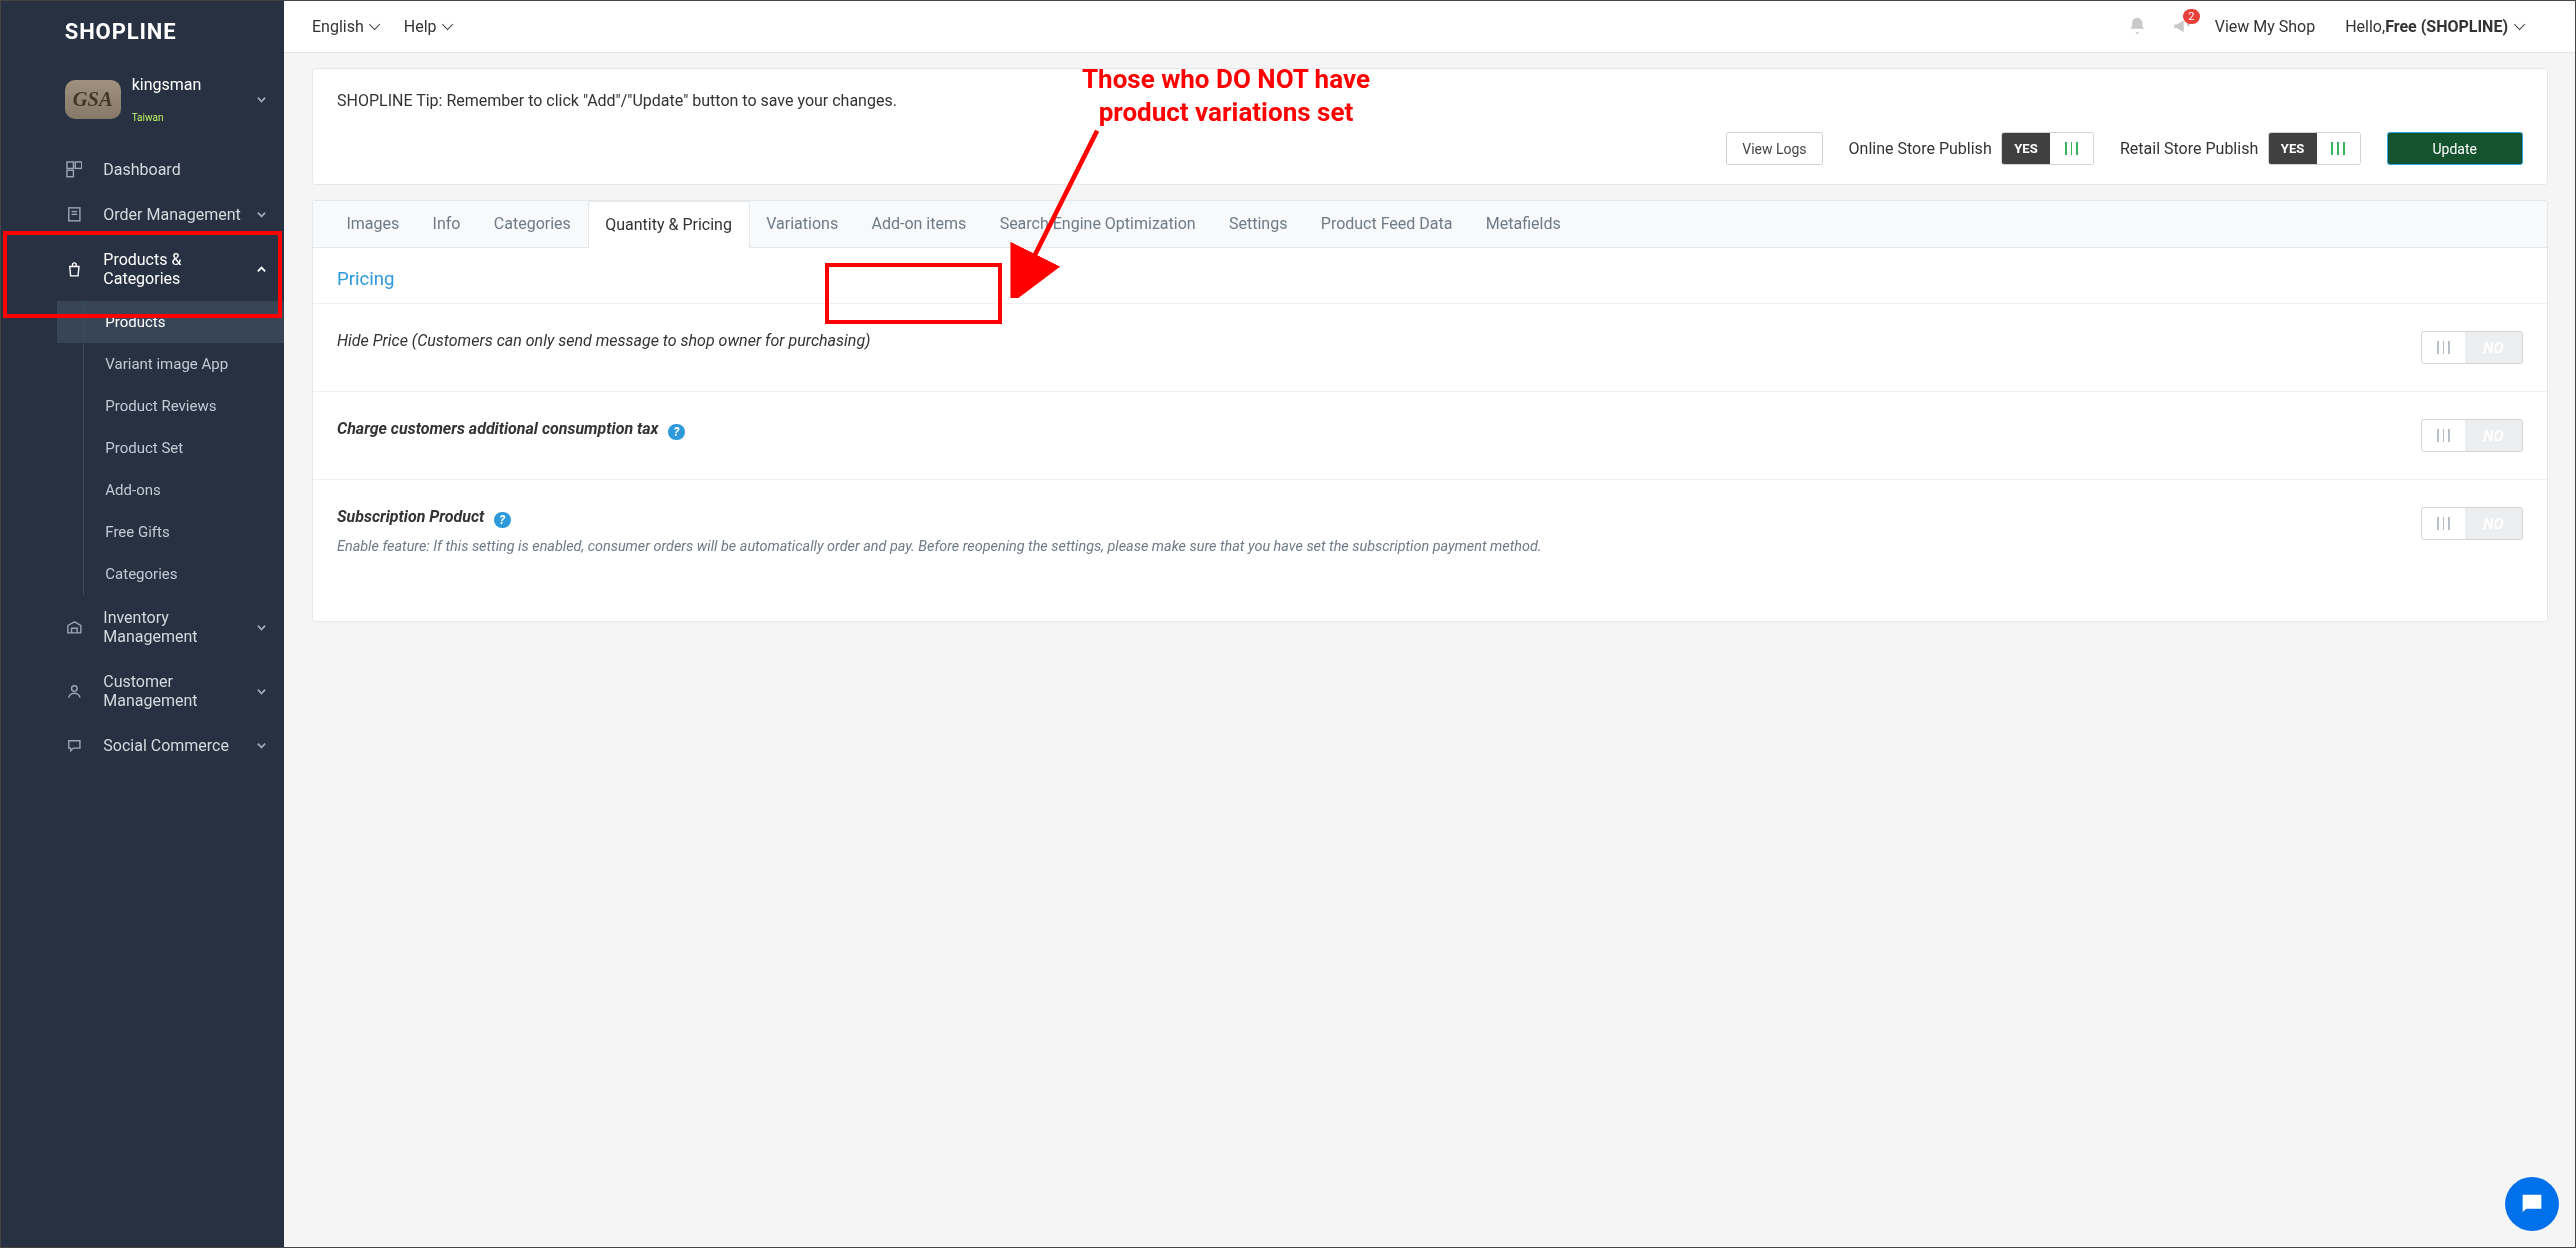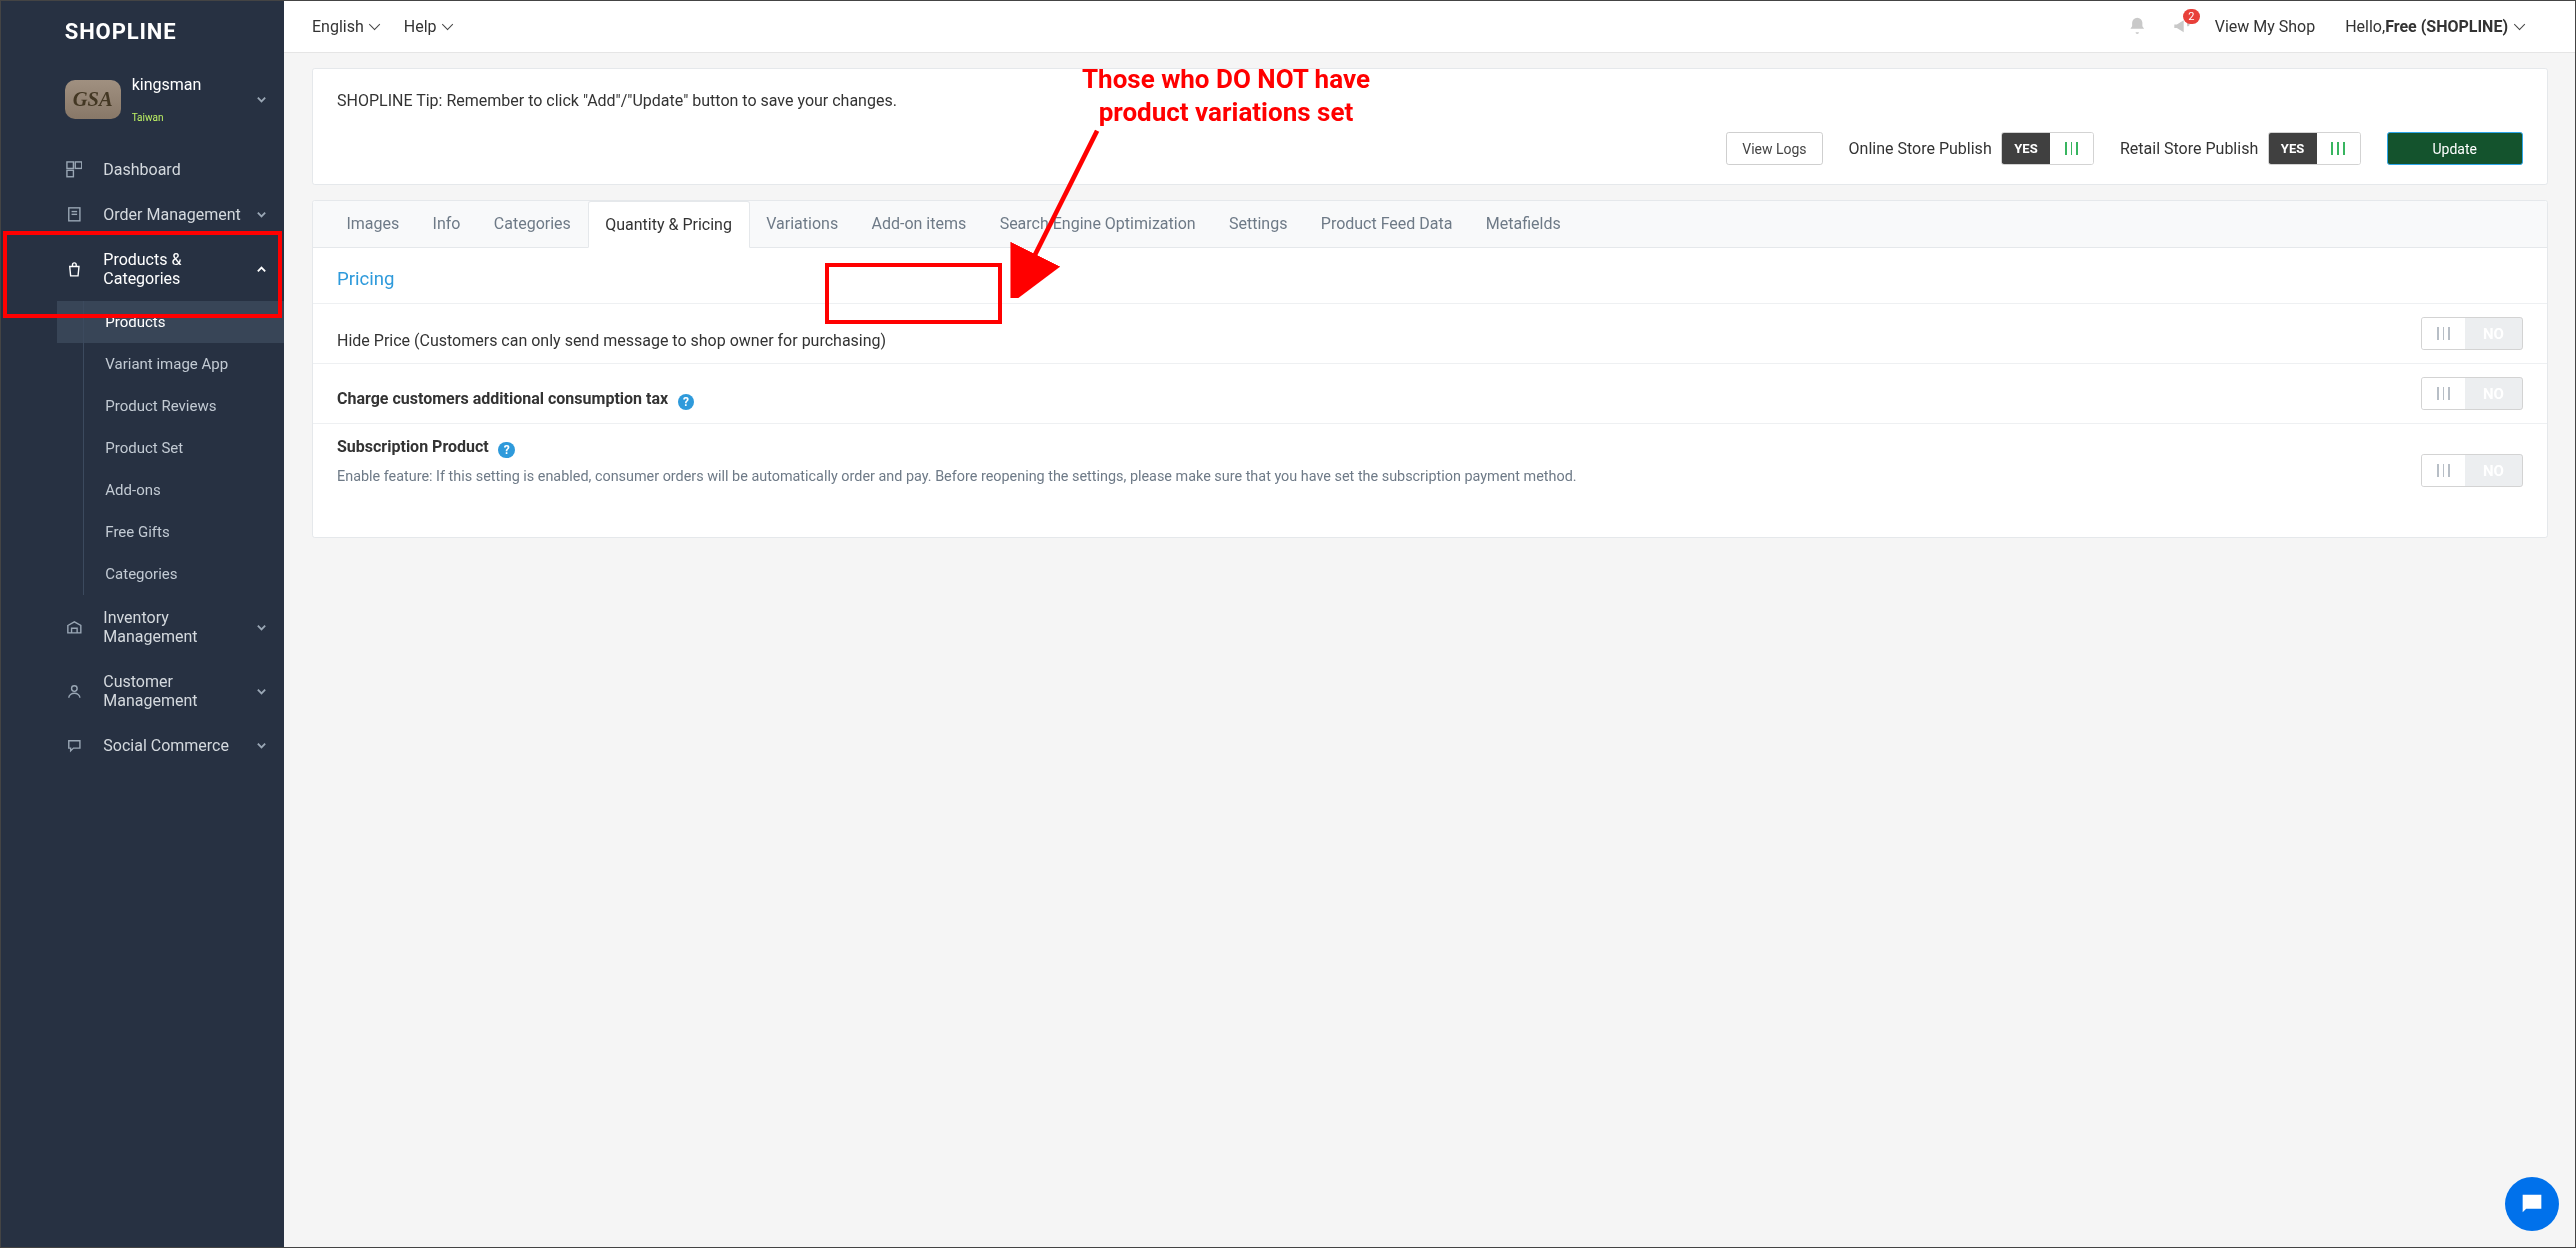--- a/index.html
+++ b/index.html
@@ -59,21 +59,21 @@
 .toggle-off { display:inline-flex; align-items:center; width:102px; height:33px; border:0.9px solid #d3d3d3; border-radius:2.8px; overflow:hidden; background:#eceef0; }
 .toggle-off .grip span { background:#b7bec6; }
 .toggle-off .no { flex:1; display:flex; align-items:center; justify-content:center; color:#fff; font-weight:700; height:100%; }
 
 .tabs { display:flex; flex-wrap:wrap; padding: 0 16.7px; border-bottom:0.9px solid #e5e8eb; background:#f8f9fa; border-radius:2.8px 2.8px 0 0; }
 .tab { padding: 13px 16.7px; font-size: 16px; color:#6e7a87; cursor:pointer; }
 .tab.active { background:#fff; color:#333; border:0.9px solid #e5e8eb; border-bottom-color:#fff; margin-bottom:-0.9px; border-radius:2.8px 2.8px 0 0; position:relative; z-index:2; }
 .red-box-2 { position:absolute; border:4.6px solid #f00; pointer-events:none; z-index: 30; top:263px; left:541px; width:177px; height:61px; }
 
 .sect-title { color:#2e9adb; font-size:18.6px; padding: 20.5px 24px 13px; }
-.row { padding: 13px 24px; border-top:0.9px solid #eef0f2; display:flex; align-items:flex-end; }
+.row { padding: 27px 24px; border-top:0.9px solid #eef0f2; display:flex; align-items:flex-start;font-style:italic; }
 .row:first-of-type { border-top:none; }
 .row .rc { flex:1; font-size:16px; color:#333; padding-right:18.6px; }
 .row .rc.bold { font-weight:700; }
 .row .desc { font-size:14.4px; color:#6e7a87; margin-top:7.4px; line-height:1.5; font-weight:400; }
 .help { display:inline-flex; width:16.7px; height:16.7px; background:#2e9adb; color:#fff; border-radius:50%; align-items:center; justify-content:center; font-size:12px; font-weight:700; margin-left:5.6px; vertical-align: -1.9px; }
 
 
 .callout { position:absolute; top:63px; left:798px; color:#f00; font-size:26px; font-weight:700; line-height:1.25; z-index:25; text-align:center; pointer-events:none; }
 .arrow { position:absolute; z-index:24; pointer-events:none; }
 

